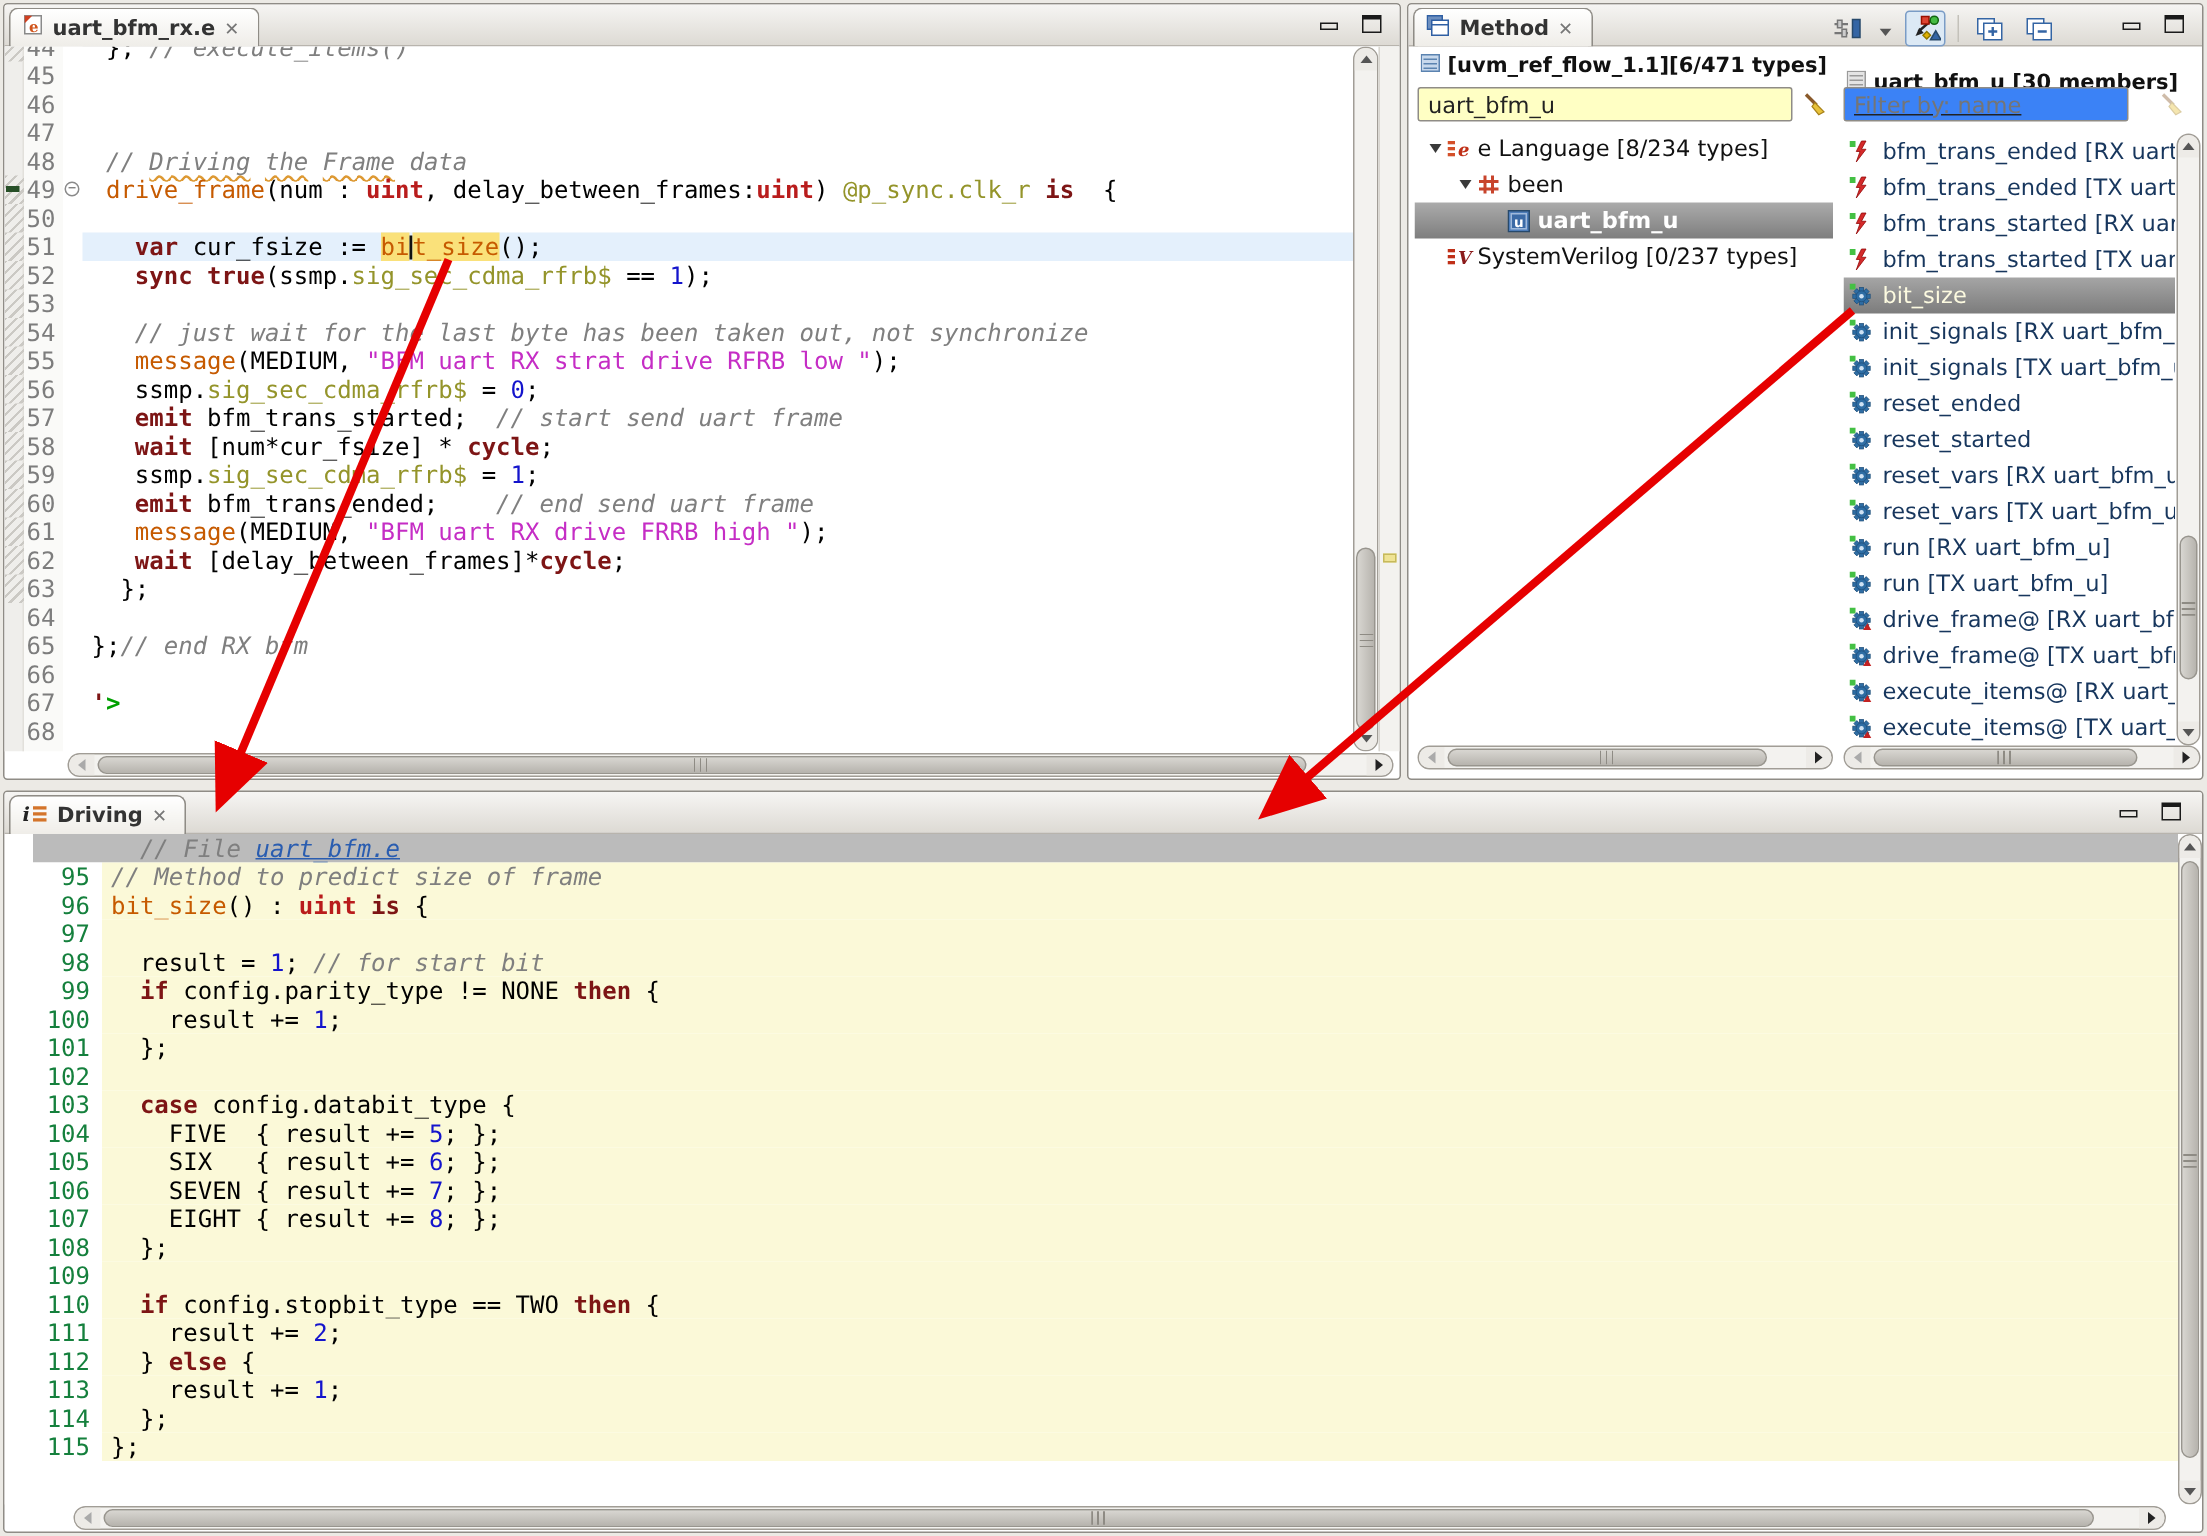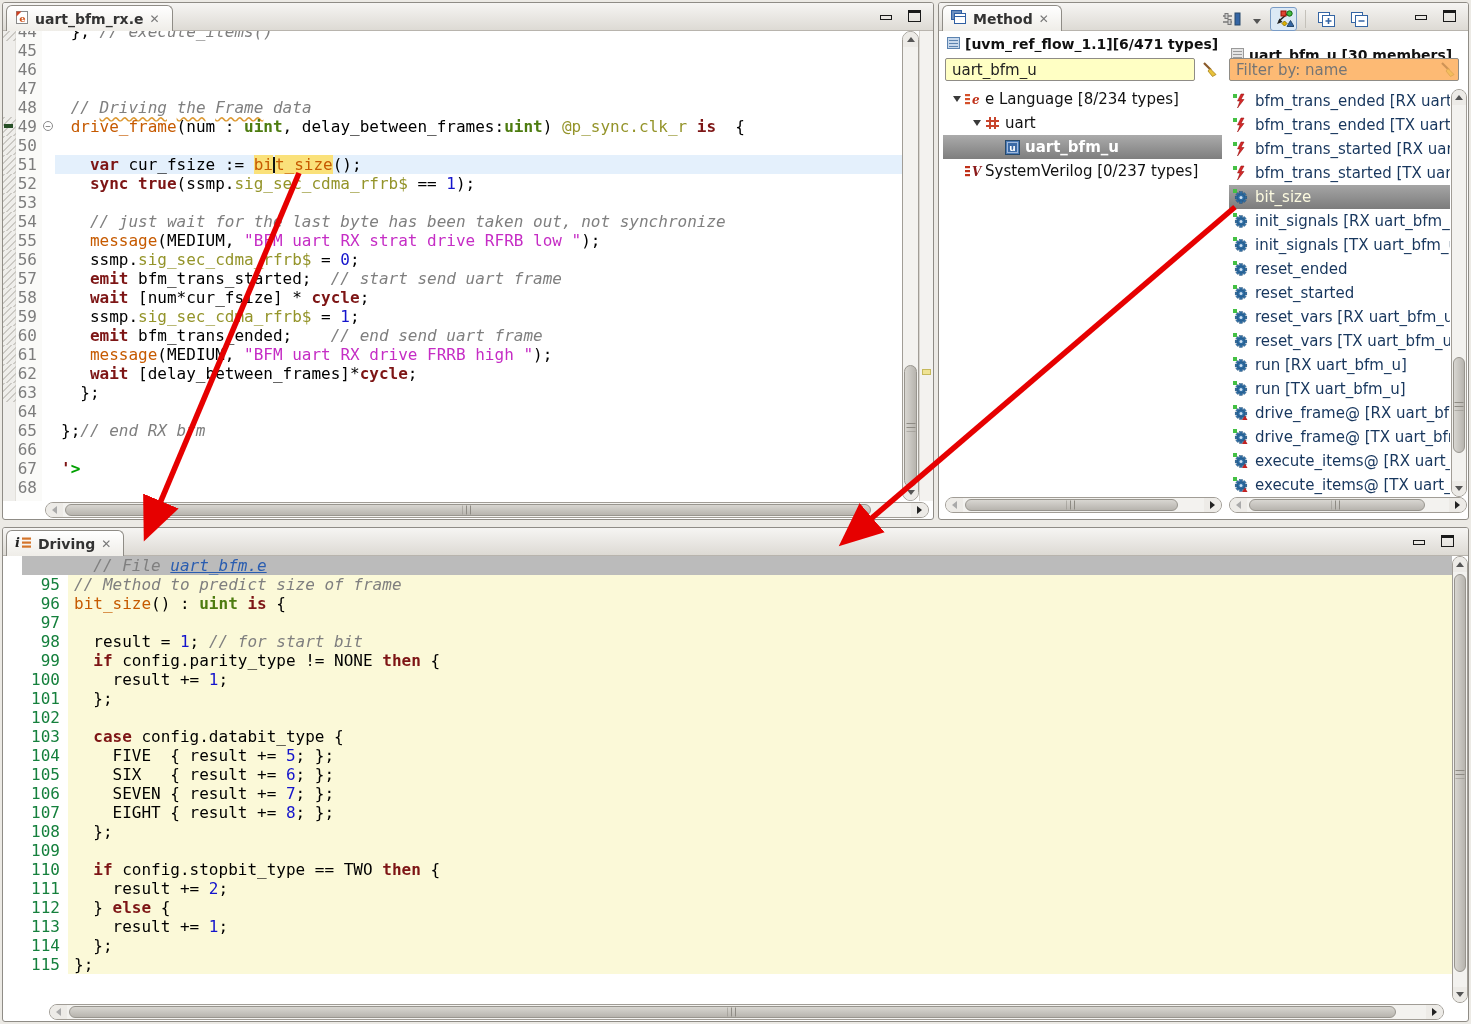--- a/index.html
+++ b/index.html
@@ -43,21 +43,21 @@
   .code-row.current .cell-code { background:var(--curline); }
 
   .tk-pl { color:#000; }
   .tk-kw { color:#7D1515; font-weight:bold; }
   .tk-me { color:#C65A00; }
   .tk-st { color:#C52DC5; }
   .tk-nu { color:#1414CC; }
   .tk-cm { color:#7F7F7F; font-style:italic; }
   .tk-cmw{ color:#7F7F7F; font-style:italic; text-decoration:underline wavy #DD9933; text-underline-offset:3px; }
   .tk-fl { color:#94942A; }
-  .tk-ty { color:#4d7c0f; font-weight:bold; }
+  .tk-ty { color:#b91c1c; font-weight:bold; }
   .tk-gr { color:#00A000; font-weight:bold; }
   .tk-lk { color:#2A5DB0; font-style:italic; text-decoration:underline; }
   .tk-oc { color:#C65A00; background:var(--occ); }
   .tk-caret { display:inline-block; width:0; height:16px; border-left:2px solid #111; vertical-align:-3px; }
 
   
   .ed-ruler { position:absolute; top:0; bottom:0; right:0; width:14px; background:#F3F2EF; border-left:1px solid #D8D5CF; }
   .ruler-mark { position:absolute; left:2px; width:9px; height:6px; background:#EFE394; border:1px solid #C6B95C; }
 
   .sbv { position:absolute; width:17px; border:1px solid #A19D96; border-radius:9px; background:#F3F2EF;
@@ -268,21 +268,21 @@
         <span class="icon">
           <svg width="15" height="14">
             <g stroke="#C8442C" stroke-width="2">
               <line x1="5" y1="1" x2="5" y2="13"></line>
               <line x1="10" y1="1" x2="10" y2="13"></line>
               <line x1="1" y1="5" x2="14" y2="5"></line>
               <line x1="1" y1="10" x2="14" y2="10"></line>
             </g>
           </svg>
         </span>
-        <span>uart</span>
+        <span>been</span>
       </div>
       <div class="tree-row selected" style="padding-left: 46px;">
         <span class="chev"></span>
         <span class="icon">
           <svg width="15" height="15">
             <rect x="0.5" y="0.5" width="14" height="14" fill="#4D7CB8" stroke="#27496B"></rect>
             <rect x="2.5" y="2.5" width="10" height="10" fill="#3B6AA6" stroke="#9FB9DB"></rect>
             <text x="7.5" y="11" font-size="9" fill="#FFF" text-anchor="middle" font-weight="bold" font-family="DejaVu Sans, sans-serif">u</text>
           </svg>
         </span>
@@ -315,21 +315,21 @@
 
   <div class="col-header" style="left:292px; top:44px; width:230px;">
     <span class="icon"><svg width="13" height="12">
           <rect x="0.5" y="0.5" width="12" height="11" fill="#E4E4E4" stroke="#9A9A9A"></rect>
           <line x1="2" y1="3.5" x2="11" y2="3.5" stroke="#9A9A9A"></line>
           <line x1="2" y1="6.5" x2="11" y2="6.5" stroke="#9A9A9A"></line>
           <line x1="2" y1="9.5" x2="11" y2="9.5" stroke="#9A9A9A"></line>
         </svg></span>
     <span>uart_bfm_u [30 members]</span>
   </div>
-  <input class="filter-input" style="left: 290px; top: 55px; width: 230px; background: #fdba74;" readonly="" placeholder="Filter by: name">
+  <input class="filter-input" style="left: 290px; top: 55px; width: 190px; background: #3b82f6; text-decoration: underline;" readonly="" placeholder="Filter by: name">
   <span class="broom dim" style="left:500px; top:57px;"><svg width="18" height="18">
         <line x1="3" y1="3" x2="10" y2="10" stroke="#8A5A2B" stroke-width="2.2"></line>
         <polygon points="9,8.5 15,14.5 11.5,16.5 7,11" fill="#E8C23A" stroke="#A8821A" stroke-width="0.8"></polygon>
       </svg></span>
   <div class="members" style="left:290px; top:86px; width:221px; height:408px;" id="members-list">
       <div class="member-row">
         <span class="icon">
           <svg width="15" height="16">
             <rect width="4" height="4" y="1" fill="#44C044"></rect>
             <polygon points="8,1 4.5,8 7,8 4.5,15 11,6.5 8,6.5 11,1" fill="#D42A2A" stroke="#8E0000" stroke-width="0.5"></polygon>

